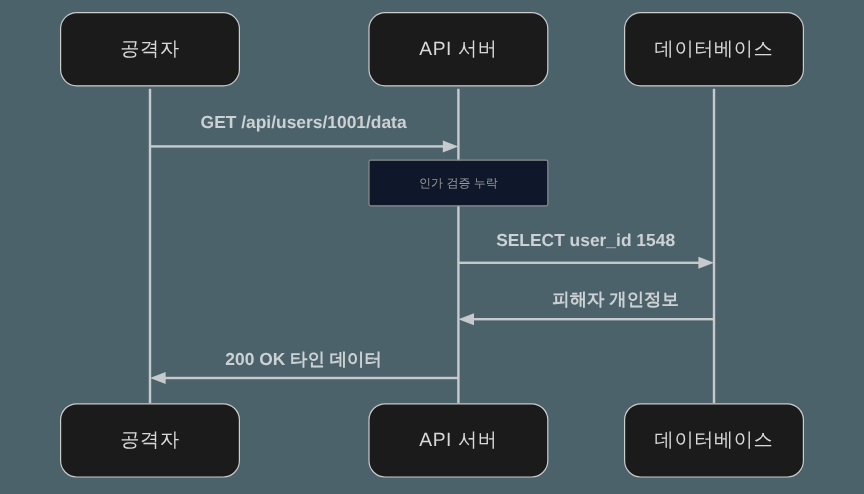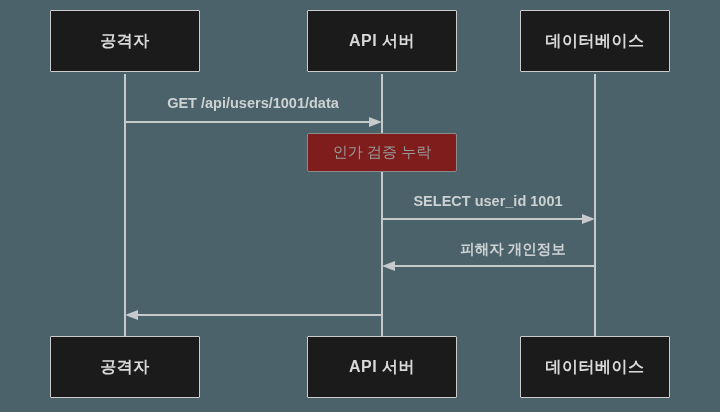--- a/index.html
+++ b/index.html
@@ -23,29 +23,28 @@
     width: 2px;
     background: #c6cacc;
   }
   
   .actor {
     position: absolute;
     width: 150px;
     height: 62px;
     background: #1b1b1b;
     border: 1.5px solid #cccccc;
-    border-radius: 1px;
+    border-radius: 14px;
     box-sizing: border-box;
     display: flex;
     align-items: center;
     justify-content: center;
     color: #d9d9d9;
     font-size: 16px;
     letter-spacing: 0.5px;
-    font-weight: bold;
   }
   .actor.row-top { top: 10px; }
   .actor.row-bottom { top: 336px; }
   
   .msg-label {
     position: absolute;
     color: #ccd1d3;
     font-size: 14.5px;
     font-weight: bold;
     text-align: right;
@@ -66,29 +65,29 @@
   }
   .arrowhead.right { border-left: 13px solid #c6cacc; }
   .arrowhead.left  { border-right: 13px solid #c6cacc; }
   
   .note {
     position: absolute;
     left: 307px;
     top: 133px;
     width: 150px;
     height: 39px;
-    background: #7f1d1d;
+    background: #0f172a;
     border: 1px solid #8a8a8a;
     border-radius: 2px;
     box-sizing: border-box;
     display: flex;
     align-items: center;
     justify-content: center;
     color: #9a9a9a;
-    font-size: 15px;
+    font-size: 10px;
   }
 </style>
 </head>
 <body>
 
 <div class="stage">
 
   <div class="lifeline" style="left:124px"></div>
   <div class="lifeline" style="left:381px"></div>
   <div class="lifeline" style="left:594px"></div>
@@ -104,28 +103,29 @@
   </div>
 
   <div class="msg-label" style="left:253px; top:95px">GET /api/users/1001/data</div>
   <div class="msg-line" style="left:125px; top:121px; width:245px"></div>
   <div class="arrowhead right" style="left:369px; top:117px"></div>
 
   <div class="note">
     <span>인가 검증 누락</span>
   </div>
 
-  <div class="msg-label" style="left:488px; top:193px">SELECT user_id 1001</div>
+  <div class="msg-label" style="left:488px; top:193px">SELECT user_id 1548</div>
   <div class="msg-line" style="left:382px; top:218px; width:201px"></div>
   <div class="arrowhead right" style="left:582px; top:214px"></div>
 
   <div class="msg-label" style="left:513px; top:240px">피해자 개인정보</div>
   <div class="msg-line" style="left:394px; top:265px; width:201px"></div>
   <div class="arrowhead left" style="left:382px; top:261px"></div>
 
+  <div class="msg-label" style="left:253px; top:290px">200 OK 타인 데이터</div>
   <div class="msg-line" style="left:137px; top:314px; width:245px"></div>
   <div class="arrowhead left" style="left:125px; top:310px"></div>
 
   <div class="actor row-bottom" style="left:50px">
     <span>공격자</span>
   </div>
   <div class="actor row-bottom" style="left:307px">
     <span>API 서버</span>
   </div>
   <div class="actor row-bottom" style="left:520px">

